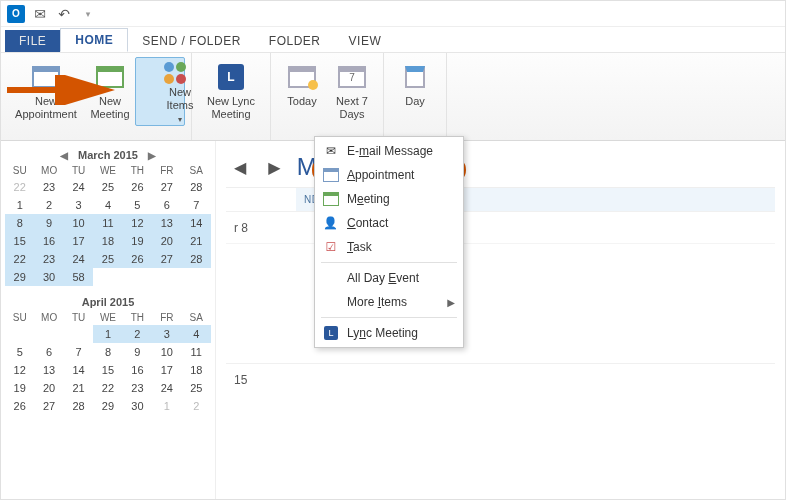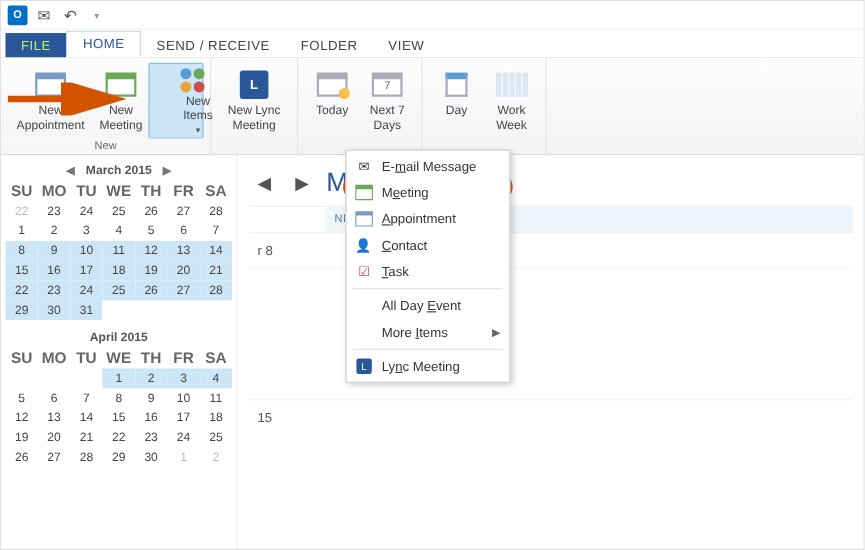--- a/index.html
+++ b/index.html
@@ -7,22 +7,22 @@
   .app { width: 786px; height: 500px; position: relative; overflow: hidden; border: 1px solid #e0e0e0; }
 
   
   .titlebar { height: 26px; background: #fff; display: flex; align-items: center; padding: 2px 6px; gap: 6px; border-bottom: 1px solid #eee;}
   .titlebar .qat-icon { width: 18px; height: 18px; display: inline-flex; align-items: center; justify-content: center; font-size: 14px; color: #555;}
   .titlebar .logo { width: 18px; height: 18px; background: #0072c6; color:#fff; font-size:10px; display:flex; align-items:center; justify-content:center; border-radius:2px; font-weight:bold;}
 
   
   .tabs { display: flex; align-items: flex-end; height: 26px; background: #fff; border-bottom: 1px solid #e6e6e6;}
   .tab { padding: 4px 14px; font-size: 12px; letter-spacing: .5px; color: #444; cursor: default; }
-  .tab.file { background: #2a579a; color: #bef264; margin-left: 4px; }
-  .tab.active { color: #2a579a; border: 1px solid #cdd6e1; border-bottom: 1px solid #fff; background: #fff; }
+  .tab.file { background: #2a579a; color: #e5e5e5; margin-left: 4px; }
+  .tab.active { color: #2a579a; border: 1px solid #cdd6e1; border-bottom: 1px solid #fff; background: #fff; font-weight: bold; }
 
   
   .ribbon { display: flex; border-bottom: 1px solid #d9d9d9; height: 88px; background: linear-gradient(#fdfdfd,#f3f3f3); position: relative;}
   .group { display: flex; padding: 4px 6px; border-right: 1px solid #e3e3e3; position: relative;}
   .group-label { position: absolute; bottom: 0; left: 0; right: 0; font-size: 10px; color: #666; text-align: center; padding: 2px 0; background: rgba(255,255,255,.3);}
   .rbtn { width: 66px; text-align: center; display: flex; flex-direction: column; align-items: center; justify-content: flex-start; padding-top: 4px; gap: 2px; cursor: default;}
   .rbtn .ricon { width: 32px; height: 32px; display:flex; align-items:center; justify-content:center;}
   .rbtn .rlabel { font-size: 11px; line-height: 13px; color: #444;}
   .rbtn.narrow { width: 50px; }
   .rbtn.highlight { background: #cde6f7; border: 1px solid #7ab6e0; border-radius: 2px; padding-left: 40px;}
@@ -36,21 +36,21 @@
   
   .body { display: flex; height: calc(500px - 26px - 26px - 88px); }
   .sidebar { width: 215px; background:#fff; padding: 6px 4px; border-right:1px solid #eee;}
   .main { flex:1; padding: 6px 10px; position: relative;}
 
   
   .mini-cal { margin-bottom: 8px; }
   .mini-cal .mc-head { display:flex; justify-content:center; align-items:center; gap:6px; font-size:11px; font-weight:bold; color:#555; padding:2px 0;}
   .mc-nav { color:#777; font-size:10px; cursor:default; padding:0 4px;}
   .mc-grid { width: 100%; border-collapse: collapse;}
-  .mc-grid th { font-size:14px; font-weight:bold; color:#666; width:14.28%; padding:2px;}
+  .mc-grid th { font-size:10px; font-weight:normal; color:#666; width:14.28%; padding:2px;}
   .mc-grid td { font-size:11px; text-align:center; padding:3px 0; color:#444;}
   .mc-grid td.dim { color:#bbb;}
   .mc-grid td.bold { font-weight:normal;}
   .mc-grid td.sel { background:#cde6f7;}
 
   
   .mv-date-title { display:flex; align-items:center; gap:10px; padding:6px 2px;}
   .mv-date-title .navbtn { font-size:16px; color:#555; padding:0 6px;}
   .mv-date-title .mtitle { font-size:24px; color:#2a579a; font-weight:lighter;}
   .mv-header-row { display:flex; border-top:1px solid #eee;}
@@ -79,21 +79,21 @@
   <div class="titlebar">
     <span class="logo">O</span>
     <span class="qat-icon">✉</span>
     <span class="qat-icon">↶</span>
     <span class="qat-icon" style="font-size:9px;color:#999;">▾</span>
   </div>
 
   <div class="tabs">
     <div class="tab file">FILE</div>
     <div class="tab active">HOME</div>
-    <div class="tab">SEND / RECEIVE</div>
+    <div class="tab">SEND / FOLDER</div>
     <div class="tab">FOLDER</div>
     <div class="tab">VIEW</div>
   </div>
 
   <div class="ribbon">
     <div class="group" style="padding-bottom:14px;">
       <div class="rbtn" style="width:78px">
         <div class="ricon">
             <div class="ico-cal"></div>
           </div>
@@ -109,21 +109,20 @@
         <div class="ricon">
             <div style="display:flex;flex-wrap:wrap;gap:2px;">
               <span style="width:10px;height:10px;background:#5a9bd4;border-radius:50%;"></span>
               <span style="width:10px;height:10px;background:#6aa85a;border-radius:50%;"></span>
               <span style="width:10px;height:10px;background:#e8a33d;border-radius:50%;"></span>
               <span style="width:10px;height:10px;background:#c94f4f;border-radius:50%;"></span>
             </div>
           </div>
         <div class="rlabel"><span>New Items</span> <span class="caret">▾</span></div>
       </div>
-      <div class="group-label">New</div>
     </div>
 
     <div class="group">
       <div class="rbtn">
         <div class="ricon">
             <div style="width:26px;height:26px;background:#2a579a;color:#fff;display:flex;align-items:center;justify-content:center;font-weight:bold;border-radius:3px;">L</div>
           </div>
         <div class="rlabel">New Lync Meeting</div>
       </div>
     </div>
@@ -142,32 +141,20 @@
         <div class="rlabel">Next 7 Days</div>
       </div>
     </div>
 
     <div class="group">
       <div class="rbtn narrow">
         <div class="ricon">
             <div class="ico-cal" style="border-color:#aab;border-top-color:#5a9bd4;width:20px;"></div>
           </div>
         <div class="rlabel">Day</div>
-      </div>
-      <div class="rbtn narrow">
-        <div class="ricon">
-            <div style="display:flex;gap:1px;">
-              <div style="width:5px;height:22px;background:#dbe7f3;"></div>
-              <div style="width:5px;height:22px;background:#dbe7f3;"></div>
-              <div style="width:5px;height:22px;background:#dbe7f3;"></div>
-              <div style="width:5px;height:22px;background:#dbe7f3;"></div>
-              <div style="width:5px;height:22px;background:#dbe7f3;"></div>
-            </div>
-          </div>
-        <div class="rlabel">Work Week</div>
       </div>
     </div>
   </div>
 
   <div class="body">
     <div class="sidebar">
       <div class="mini-cal">
         <div class="mc-head">
           <span class="mc-nav">◀</span>
           <span>March 2015</span>
@@ -225,21 +212,21 @@
                 <td class="bold sel">23</td>
                 <td class="bold sel">24</td>
                 <td class="bold sel">25</td>
                 <td class="bold sel">26</td>
                 <td class="bold sel">27</td>
                 <td class="sel">28</td>
               </tr>
               <tr>
                 <td class="sel">29</td>
                 <td class="bold sel">30</td>
-                <td class="bold sel">31</td>
+                <td class="bold sel">58</td>
                 <td class="dim"></td>
                 <td class="dim"></td>
                 <td class="dim"></td>
                 <td class="dim"></td>
               </tr>
             </tbody>
           </table>
       </div>
       <div class="mini-cal">
         <div class="mc-head">
@@ -328,29 +315,29 @@
     </div>
   </div>
 
   <div class="dropdown">
     <div class="ditem">
       <span class="di-icon">✉</span>
       <span>E-<u class="accel">m</u>ail Message</span>
     </div>
     <div class="ditem">
       <span class="di-icon">
+          <span class="ico-cal small"></span>
+        </span>
+      <span><u class="accel">A</u>ppointment</span>
+    </div>
+    <div class="ditem">
+      <span class="di-icon">
           <span class="ico-cal small" style="border-color:#6aa85a;border-top-color:#6aa85a;"></span>
         </span>
       <span>M<u class="accel">e</u>eting</span>
-    </div>
-    <div class="ditem">
-      <span class="di-icon">
-          <span class="ico-cal small"></span>
-        </span>
-      <span><u class="accel">A</u>ppointment</span>
     </div>
     <div class="ditem">
       <span class="di-icon" style="color:#888;">👤</span>
       <span><u class="accel">C</u>ontact</span>
     </div>
     <div class="ditem">
       <span class="di-icon" style="color:#c94f4f;">☑</span>
       <span><u class="accel">T</u>ask</span>
     </div>
     <div class="dsep"></div>

